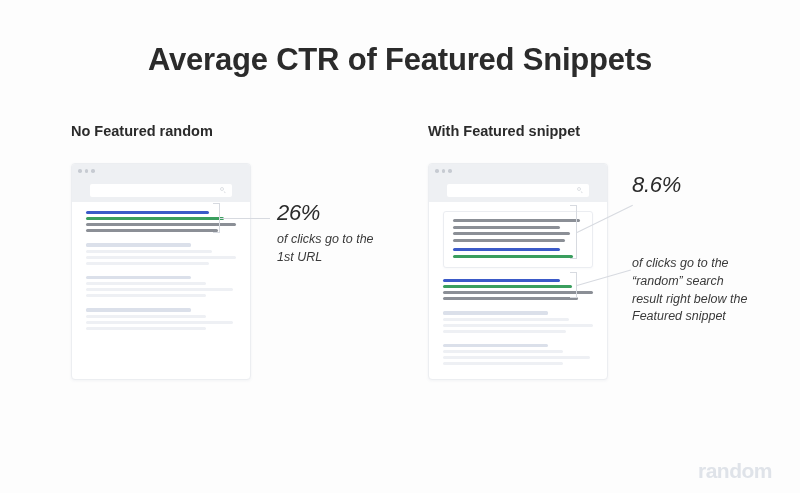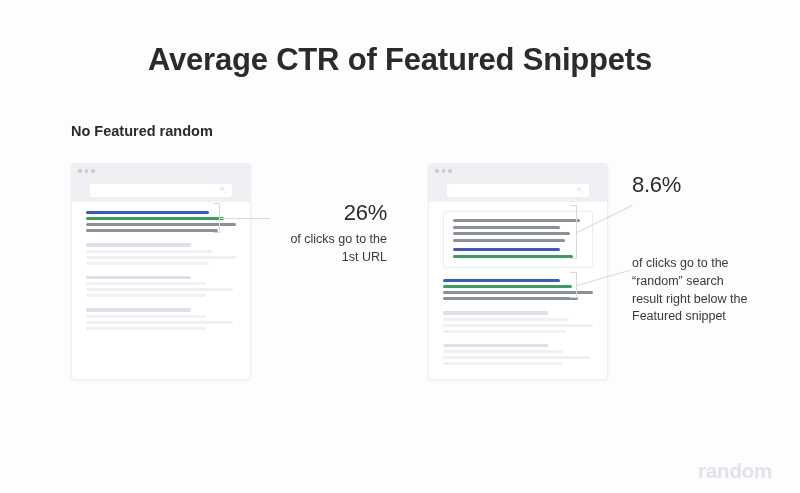--- a/index.html
+++ b/index.html
@@ -133,34 +133,34 @@
     width: 7px;
   }
   .leader {
     position: absolute;
     background: #d7dae0;
     height: 1px;
     transform-origin: left center;
   }
 
   
-  .callout { position: absolute; }
+  .callout { position: absolute; font-style: italic; }
   .callout .pct {
     font-size: 22px;
     color: #2b2b2b;
     margin-bottom: 5px;
     letter-spacing: -0.3px;
   }
   .callout .desc {
     font-size: 12.5px;
     color: #3a3a3a;
     line-height: 1.42;
   }
 
-  .callout.c26 { left: 277px; top: 200px; width: 110px; text-align: right; }
+  .callout.c26 { left: 277px; top: 200px; width: 110px; }
   .callout.c86 { left: 632px; top: 172px; width: 125px; }
   .callout.c196{ left: 632px; top: 255px; width: 125px; }
 
   
   .footnote {
     position: absolute;
     left: 71px;
     top: 428px;
     font-size: 10.5px;
     color: #c9ccd3;
@@ -228,20 +228,21 @@
   </div>
 
   <div class="bracket" style="left:213px; top:203px; height:30px;"></div>
   <div class="leader" style="left:220px; top:218px; width:50px;"></div>
 
   <div class="callout c26">
     <div class="pct">26%</div>
     <div class="desc">of clicks go to the 1st URL</div>
   </div>
 
+  <div class="sec-heading right">With Featured snippet</div>
 
   <div class="browser right">
     <div class="chrome">
       <span class="dot"></span>
       <span class="dot"></span>
       <span class="dot"></span>
     </div>
     <div class="urlbar-wrap">
       <div class="urlbar">
         <span class="mag">

